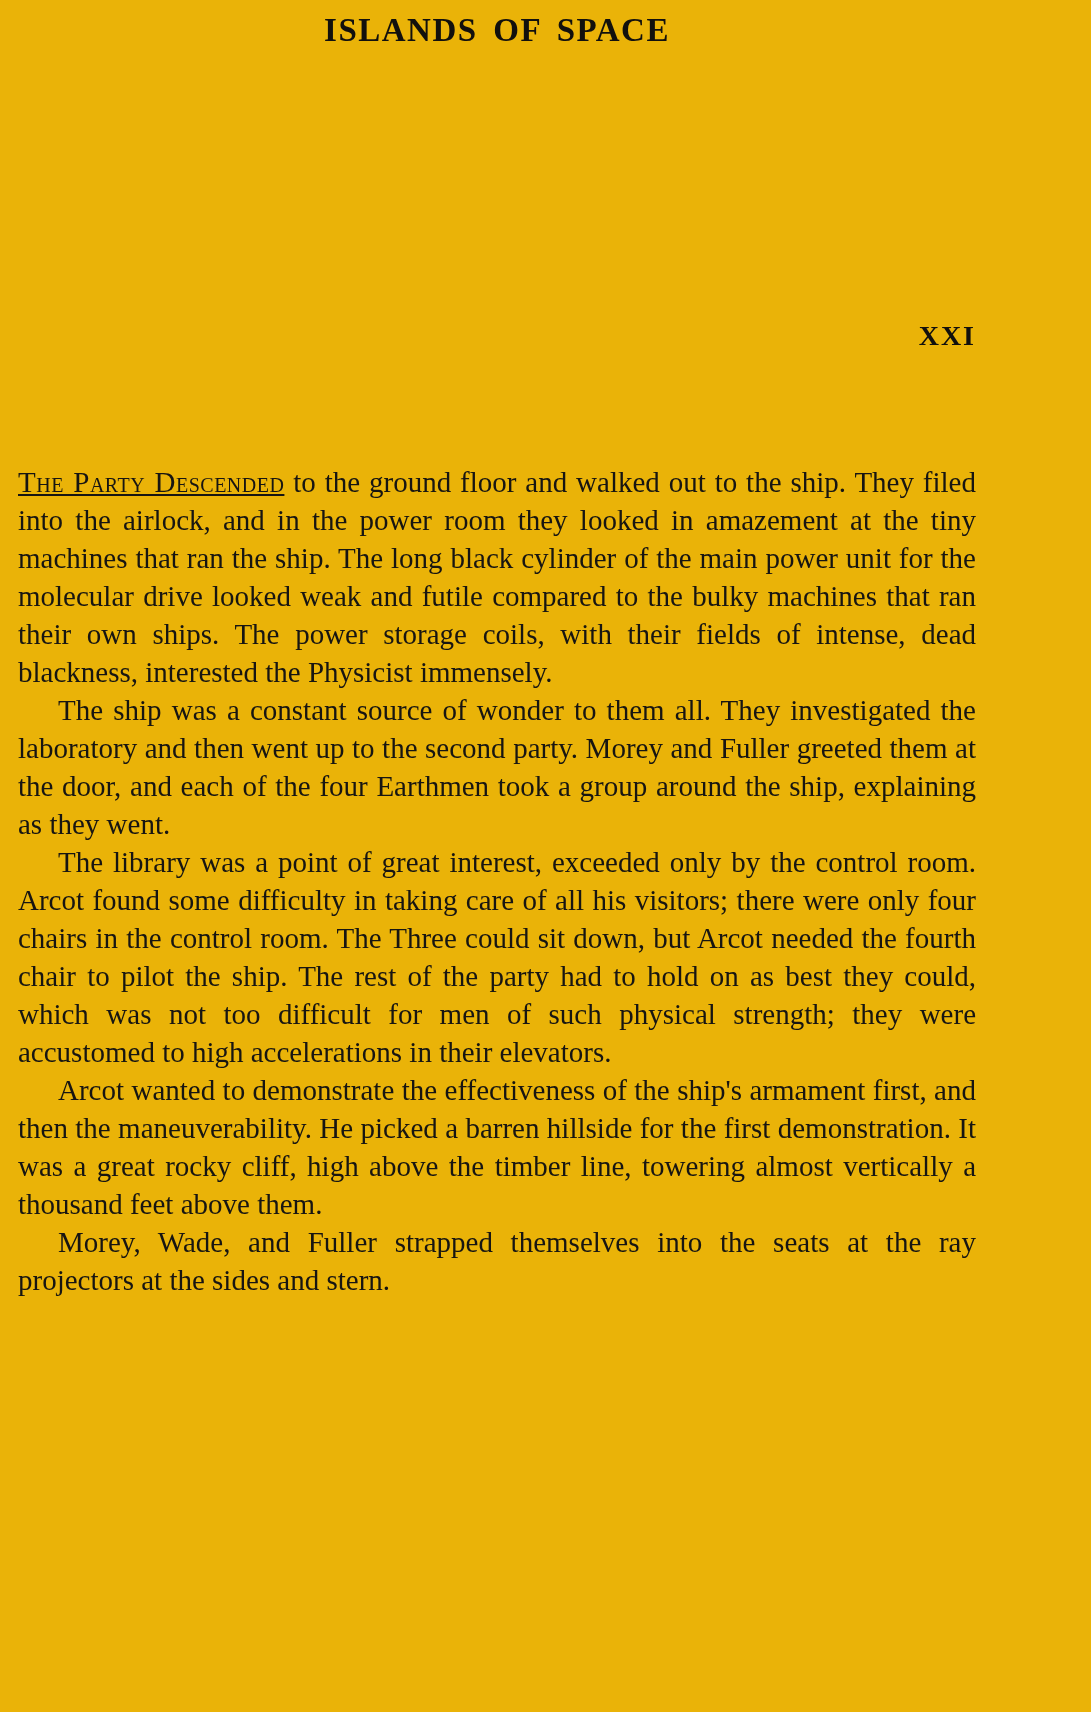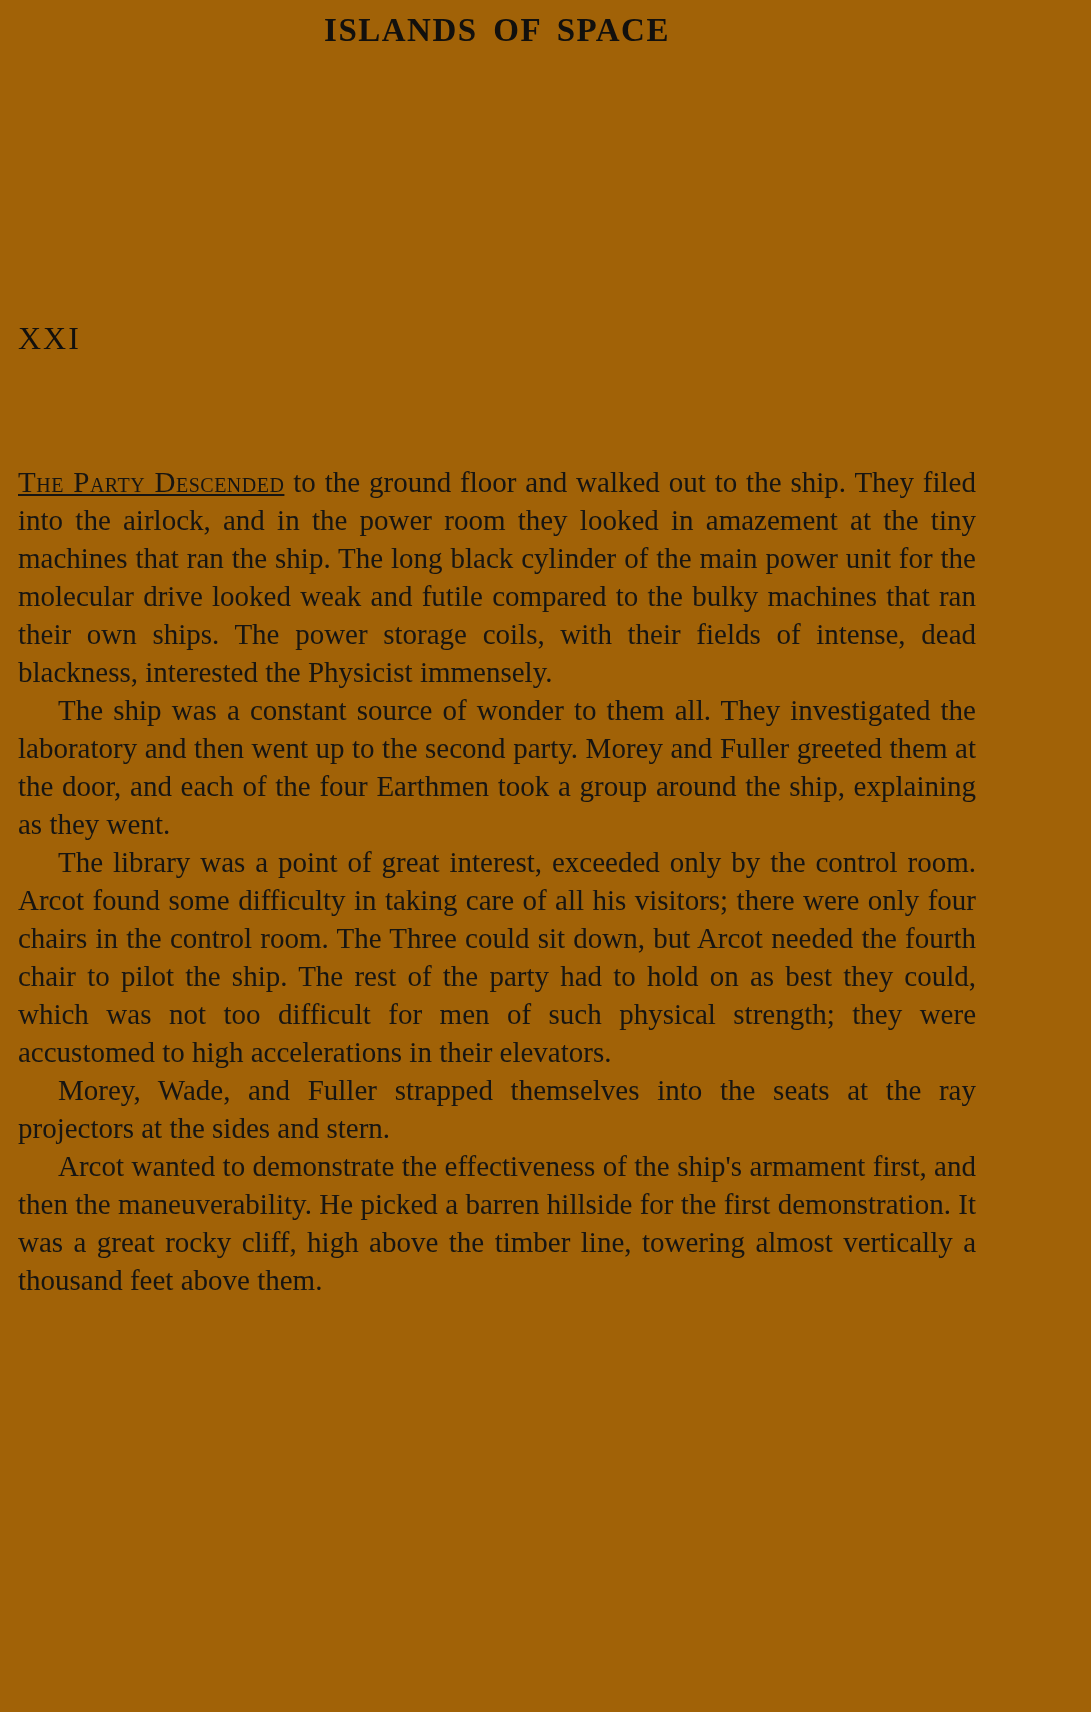--- a/index.html
+++ b/index.html
@@ -4,21 +4,21 @@
 <style>
   html, body {
     margin: 0;
     padding: 0;
     background: #e8e8e6;
   }
   .page {
     position: relative;
     width: 1091px;
     height: 1712px;
-    background: #a16207;
+    background: #eab308;
     font-family: "Liberation Serif", "DejaVu Serif", serif;
     color: #171512;
     overflow: hidden;
   }
   .running-header {
     position: absolute;
     top: 12px;
     left: 18px;
     width: 958px;
     text-align: center;
@@ -26,23 +26,23 @@
     font-weight: 700;
     letter-spacing: 1.5px;
     word-spacing: 6px;
     color: #12100d;
   }
   .chapter-heading {
     position: absolute;
     top: 320px;
     left: 18px;
     width: 958px;
-    text-align: left;
-    font-size: 32px;
-    font-weight: 400;
+    text-align: right;
+    font-size: 28px;
+    font-weight: 700;
     letter-spacing: 2px;
     color: #12100d;
   }
   .body-text {
     position: absolute;
     top: 463px;
     left: 18px;
     width: 958px;
     font-size: 29px;
     line-height: 38px;
@@ -83,20 +83,20 @@
   <div class="chapter-heading">XXI</div>
 
   <div class="body-text">
 
     <p class="first"><span class="lead-small-caps">The Party Descended</span> <span>to the ground floor and walked out to the ship. They filed into the airlock, and in the power room they looked in amazement at the tiny machines that ran the ship. The long black cylinder of the main power unit for the molecular drive looked weak and futile compared to the bulky machines that ran their own ships. The power storage coils, with their fields of intense, dead blackness, interested the Physicist immensely.</span></p>
 
     <p>The ship was a constant source of wonder to them all. They investigated the laboratory and then went up to the second party. Morey and Fuller greeted them at the door, and each of the four Earthmen took a group around the ship, explaining as they went.</p>
 
     <p>The library was a point of great interest, exceeded only by the control room. Arcot found some difficulty in taking care of all his visitors; there were only four chairs in the control room. The Three could sit down, but Arcot needed the fourth chair to pilot the ship. The rest of the party had to hold on as best they could, which was not too difficult for men of such physical strength; they were accustomed to high accelerations in their elevators.</p>
 
+    <p>Arcot wanted to demonstrate the effectiveness of the ship's armament first, and then the maneuverability. He picked a barren hillside for the first demonstration. It was a great rocky cliff, high above the timber line, towering almost vertically a thousand feet above them.</p>
+
     <p>Morey, Wade, and Fuller strapped themselves into the seats at the ray projectors at the sides and stern.</p>
-
-    <p>Arcot wanted to demonstrate the effectiveness of the ship's armament first, and then the maneuverability. He picked a barren hillside for the first demonstration. It was a great rocky cliff, high above the timber line, towering almost vertically a thousand feet above them.</p>
 
   </div>
 
 
 </div>
 
 </body></html>

